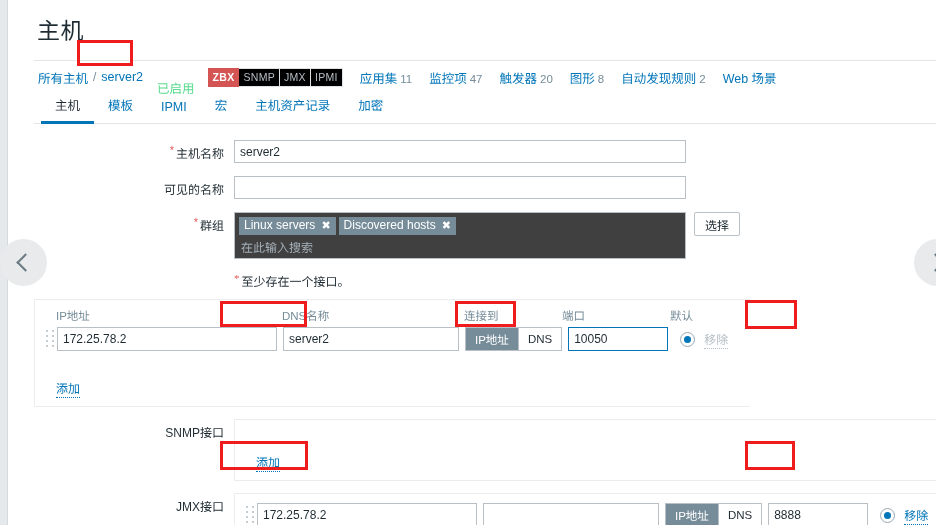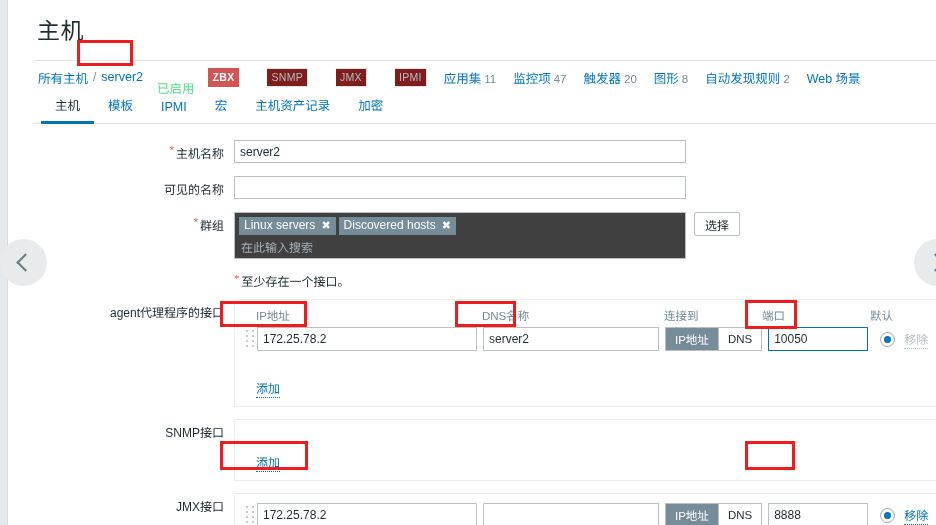--- a/index.html
+++ b/index.html
@@ -86,25 +86,24 @@
     line-height: 13px;
     letter-spacing: 0.3px;
   }
   .badge-on {
     background: #d45353;
     color: #ffffff;
     font-weight: bold;
     border: 1px solid #d45353;
   }
   .badge-off {
-    background: #7f1d1d;
+    background: #000000;
     color: #b6bfc5;
     border: 1px solid #dfe3e6;
     border-left: none;
-    margin-left: 28px;
   }
   .crumb-count-link {
     color: #0275b8;
     font-size: 12.5px;
     margin-left: 17px;
     text-decoration: none;
     cursor: pointer;
   }
   .crumb-count-num {
     color: #768d99;
@@ -468,21 +467,20 @@
     </div>
 
     <div class="hint-row">
       <div class="label"></div>
       <div class="hint-text">
         <span class="req">*</span><span>至少存在一个接口。</span>
       </div>
     </div>
 
     <div class="iface-row">
-      <div class="label">agent代理程序的接口</div>
       <div class="iface-box">
         <div class="ihead">
           <span class="c-ip">IP地址</span>
           <span class="c-dns">DNS名称</span>
           <span class="c-conn">连接到</span>
           <span class="c-port">端口</span>
           <span class="c-def">默认</span>
         </div>
         <div class="ibody">
           <span class="drag">

